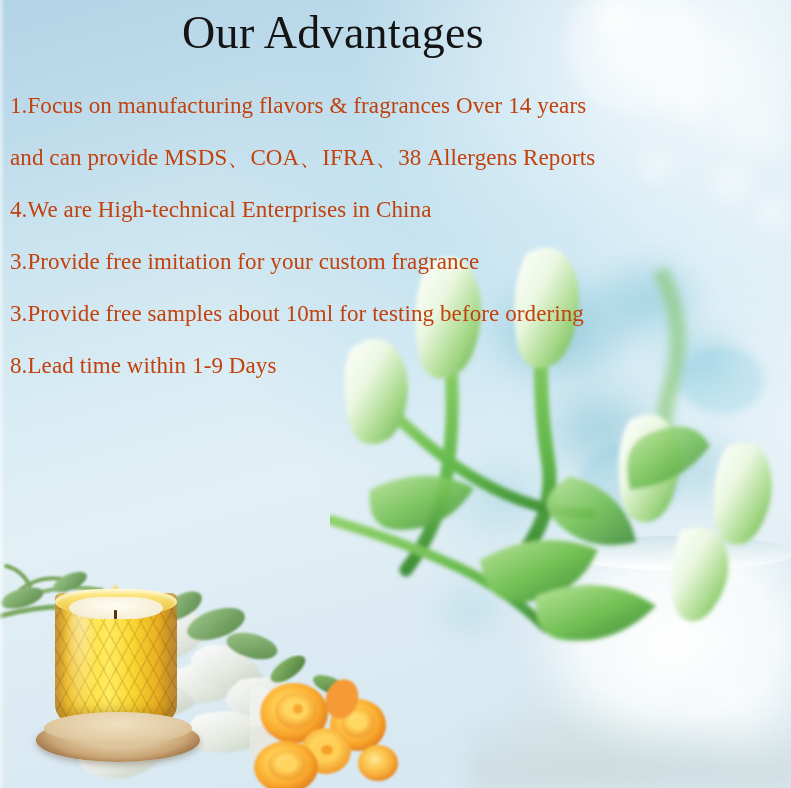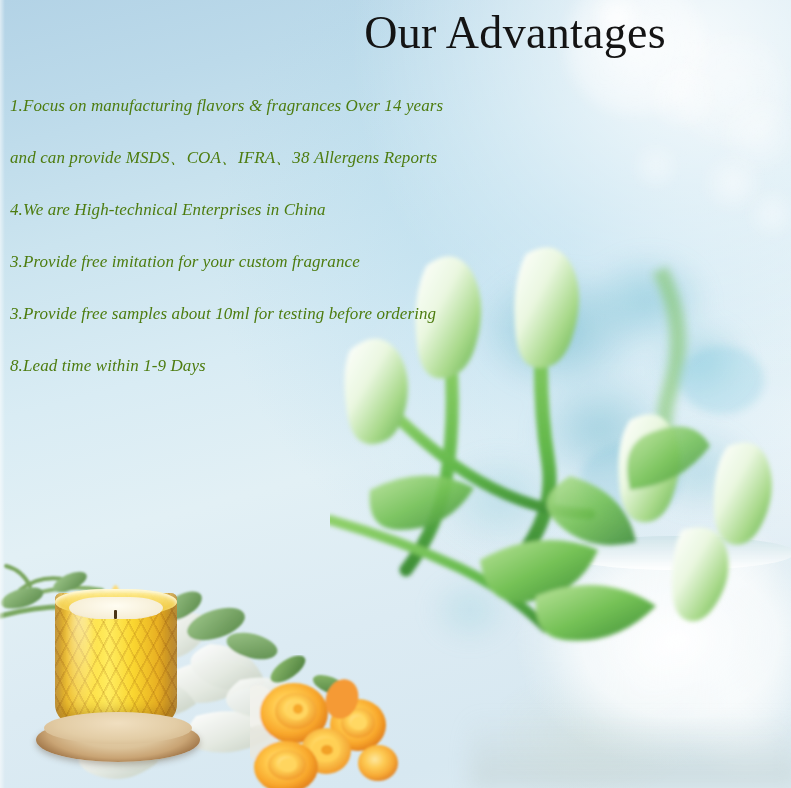--- a/index.html
+++ b/index.html
@@ -163,30 +163,30 @@
   #composite,#plant,#vase,#vase-rim{filter:blur(.5px);}
 
   
   #left-band{
     position:absolute;left:0;top:0;width:5px;height:788px;
     background:linear-gradient(90deg,rgba(255,255,255,.55),rgba(255,255,255,0));
   }
 
   
   #title{
-    position:absolute;left:0;top:6px;width:666px;text-align:right;
+    position:absolute;left:0;top:6px;width:666px;text-align:center;
     font-size:46px;line-height:54px;color:#141414;
     font-family:"Liberation Serif","DejaVu Serif",serif;
     letter-spacing:.3px;white-space:nowrap;
   }
   #lines{position:absolute;left:10px;top:80px;width:780px;}
   .line{
-    font-size:17px;line-height:52px;height:52px;color:#4d7c0f;
+    font-size:23px;line-height:52px;height:52px;color:#c2410c;
     font-family:"Liberation Serif","DejaVu Serif",serif;
-    white-space:nowrap;letter-spacing:.1px;font-style:italic;
+    white-space:nowrap;letter-spacing:.1px;
   }
 </style>
 </head>
 <body>
 
 <div id="banner">
 
   <div class="layer" id="bg-base"></div>
   <div class="layer" id="bg-glow-tr"></div>
   <div class="layer" id="bg-teal"></div>

